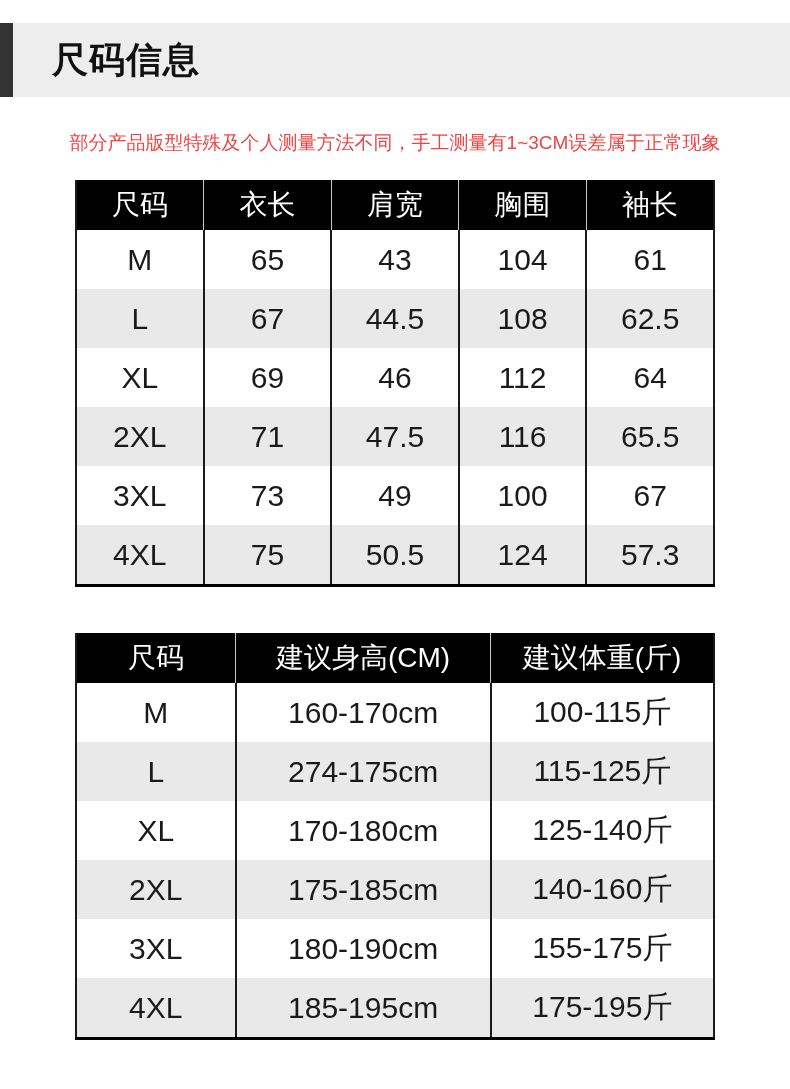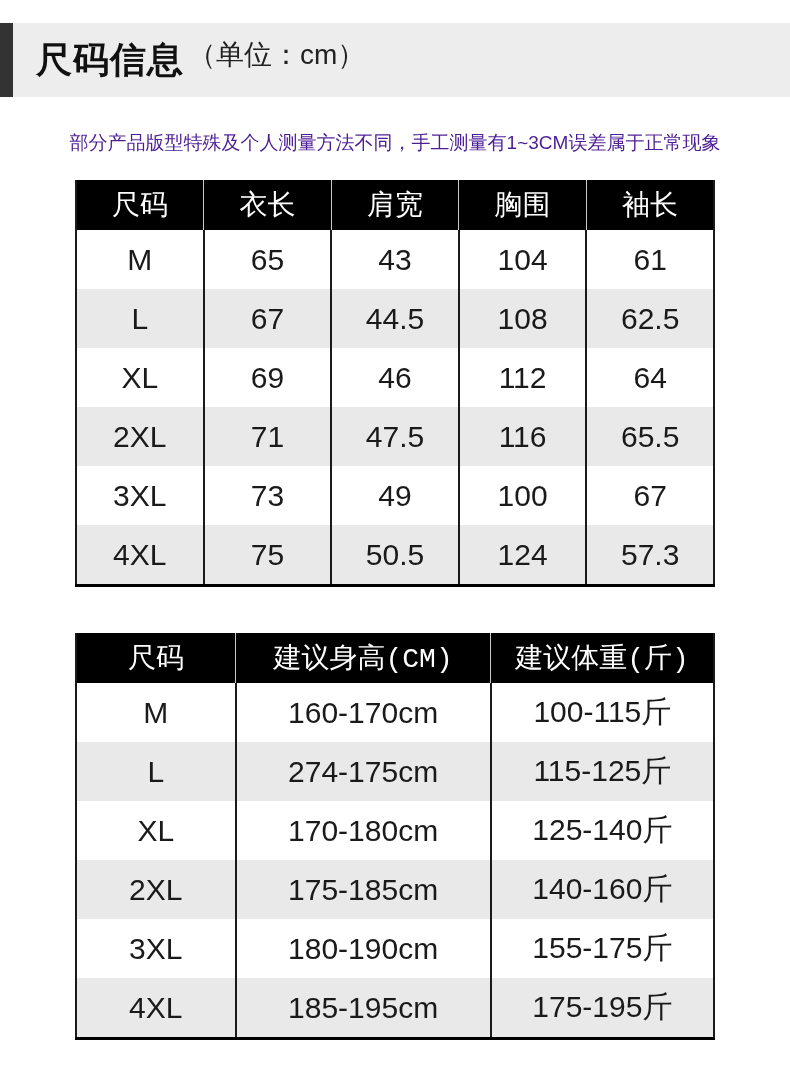--- a/index.html
+++ b/index.html
@@ -27,43 +27,43 @@
   .accent-bar {
     position: absolute;
     left: 0;
     top: 0;
     width: 13px;
     height: 100%;
     background: #333333;
   }
   .title-wrap {
     display: flex;
-    align-items: flex-start;
-    padding-left: 36px;
+    align-items: center;
+    padding-left: 52px;
   }
   .main-title {
     font-size: 36px;
     font-weight: 800;
     color: #111111;
     letter-spacing: 1px;
   }
   .sub-title {
     font-size: 28px;
     font-weight: 300;
     color: #222222;
     margin-left: 4px;
   }
   
   .note {
     margin-top: 33px;
     height: 26px;
     line-height: 26px;
     text-align: center;
     font-size: 19px;
-    color: #4c1d95;
+    color: #ef4444;
   }
   
   table.size-chart {
     width: 640px;
     margin: 0 auto;
     border-collapse: collapse;
     table-layout: fixed;
     border-left: 2px solid #1a1a1a;
     border-right: 2px solid #1a1a1a;
     border-bottom: 3px solid #000000;
@@ -72,21 +72,21 @@
   table.size-chart.t2 { margin-top: 46px; }
   table.size-chart th {
     background: #000000;
     color: #ffffff;
     font-size: 28px;
     font-weight: 300;
     height: 50px;
     text-align: center;
     padding: 0;
   }
-  table.size-chart th + th { border-left: 1px solid #c9c9c9; font-family: Liberation Mono, monospace; }
+  table.size-chart th + th { border-left: 1px solid #c9c9c9; }
   table.size-chart td {
     font-size: 30px;
     font-weight: 400;
     color: #1a1a1a;
     height: 59px;
     text-align: center;
     vertical-align: middle;
     padding: 0;
   }
   table.size-chart td + td { border-left: 2px solid #1a1a1a; }
@@ -99,21 +99,20 @@
 </style>
 </head>
 <body>
 
 <div class="page">
 
   <div class="title-band">
     <div class="accent-bar"></div>
     <div class="title-wrap">
       <span class="main-title">尺码信息</span>
-      <span class="sub-title">（单位：cm）</span>
     </div>
   </div>
 
   <div class="note">部分产品版型特殊及个人测量方法不同，手工测量有1~3CM误差属于正常现象</div>
 
   <table class="size-chart t1">
     <colgroup>
         <col>
         <col>
         <col>

